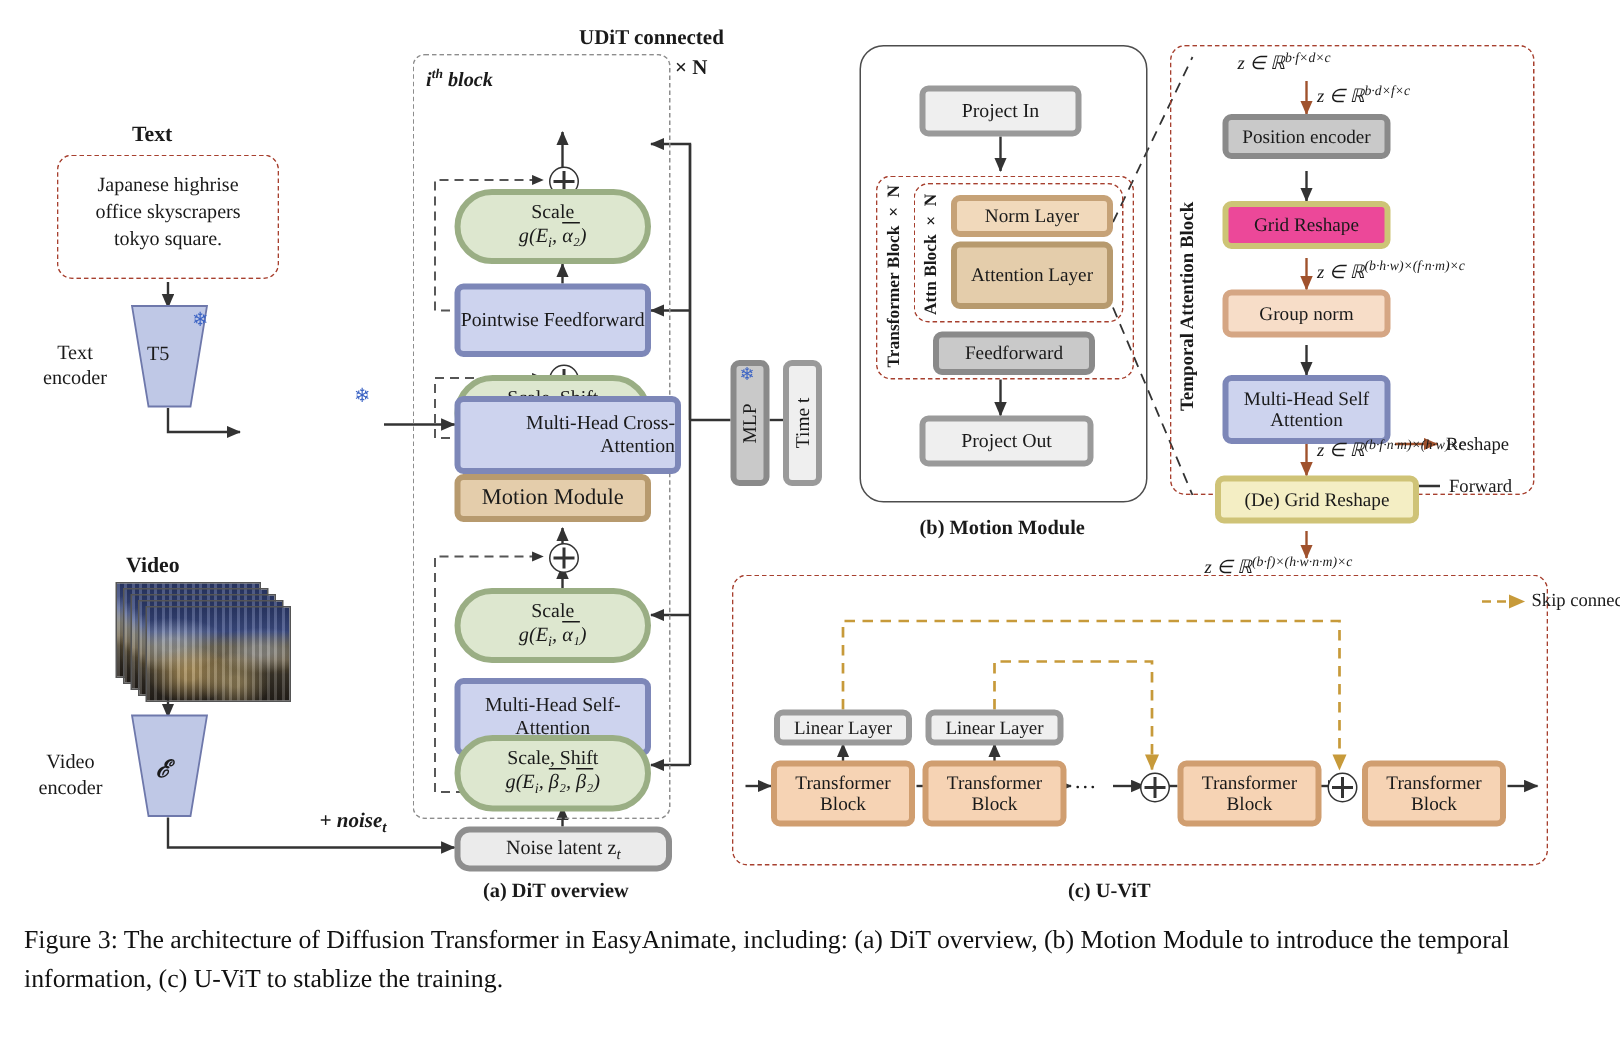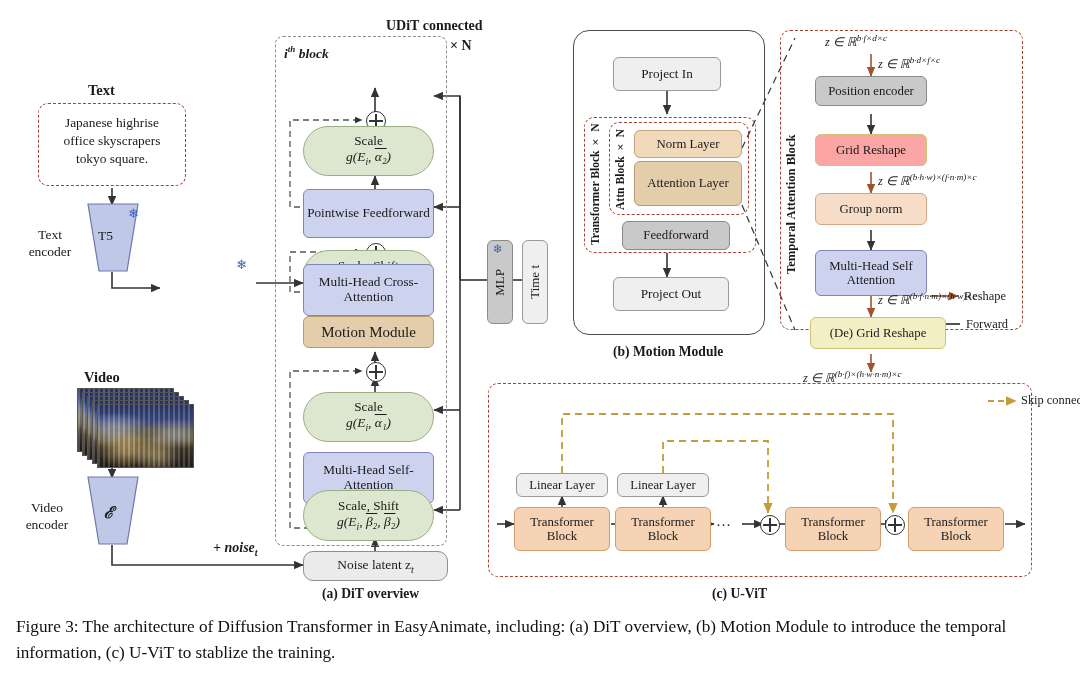--- a/index.html
+++ b/index.html
@@ -4,32 +4,32 @@
 <style>
   html,body{margin:0;padding:0;background:#ffffff;}
   body{width:1080px;height:693px;position:relative;font-family:"Liberation Serif",serif;color:#1a1a1a;overflow:hidden;}
   .fig{position:absolute;left:0;top:0;width:1080px;height:693px;}
   .abs{position:absolute;box-sizing:border-box;}
 
   
   .node{
     display:flex;align-items:center;justify-content:center;text-align:center;
     line-height:1.12;font-family:"Liberation Serif",serif;
-    border:1px solid #000000;
+    border:4px solid #000000;
   }
   .n-blue   {background:#ccd2ec;border-color:#6d78ab;}
   .n-blue2  {background:#cdd3ee;border-color:#7d87b8;}
   .n-green  {background:#dde7cf;border-color:#9aae84;}
   .n-tan    {background:#e4cdab;border-color:#b79a6e;}
   .n-tan2   {background:#f1d9bb;border-color:#c6a277;}
   .n-peach  {background:#f6d3b4;border-color:#d09e70;}
   .n-grey   {background:#ebebeb;border-color:#8e8e8e;}
   .n-grey2  {background:#efefef;border-color:#9a9a9a;}
   .n-grey3  {background:#c9c9c9;border-color:#8a8a8a;}
-  .n-yellow {background:#fca5a5;border-color:#cdc476;}
+  .n-yellow {background:#ec4899;border-color:#cdc476;}
   .n-yellow2{background:#f4eec4;border-color:#cfc377;}
   .n-salmon {background:#f7ddc8;border-color:#d5a684;}
   .r6{border-radius:6px;}
   .r10{border-radius:10px;}
   .pill{border-radius:999px;}
 
   
   .dash-red{border:1.6px dashed #a7402f;border-radius:10px;background:transparent;}
   .dash-grey{border:1.4px dashed #8d8d8d;border-radius:8px;background:transparent;}
   .solid-round{border:1.3px solid #4d4d4d;border-radius:16px;background:transparent;}
@@ -210,21 +210,21 @@
 
   <div class="abs node n-blue2 r6" style="left:303px;top:189px;width:131px;height:49px;font-size:13.2px;">
     <span>Pointwise Feedforward</span>
   </div>
 
   <div class="abs node n-green pill" style="left:303px;top:250px;width:131px;height:51px;flex-direction:column;font-size:13.2px;">
     <span>Scale, Shift</span>
     <span class="math" style="font-size:13.5px;"><span>g(E</span><sub style="font-size:9.5px;">i</sub><span>, </span><span class="ovl">β₂</span>, <span class="ovl">β₂</span><span>)</span></span>
   </div>
 
-  <div class="abs node n-blue2 r6" style="left:303px;top:264px;width:131px;height:52px;font-size:13.2px;">
+  <div class="abs node n-blue2 r6" style="left:303px;top:264px;width:151px;height:52px;font-size:13.2px;text-align:right;">
     <span>Multi-Head Cross-Attention</span>
   </div>
 
   <div class="abs node n-tan r6" style="left:303px;top:316px;width:131px;height:32px;font-size:15px;">
     <span>Motion Module</span>
   </div>
 
   <div class="abs node n-green pill" style="left:303px;top:392px;width:131px;height:50px;flex-direction:column;font-size:13.2px;">
     <span>Scale</span>
     <span class="math" style="font-size:13.5px;"><span>g(E</span><sub style="font-size:9.5px;">i</sub><span>, </span><span class="ovl">α₁</span><span>)</span></span>

